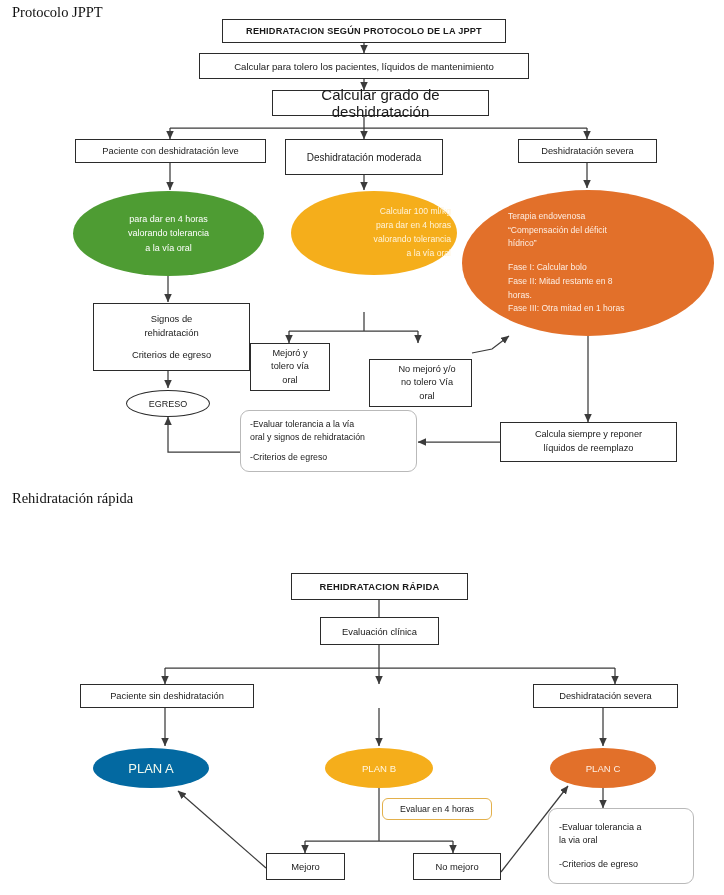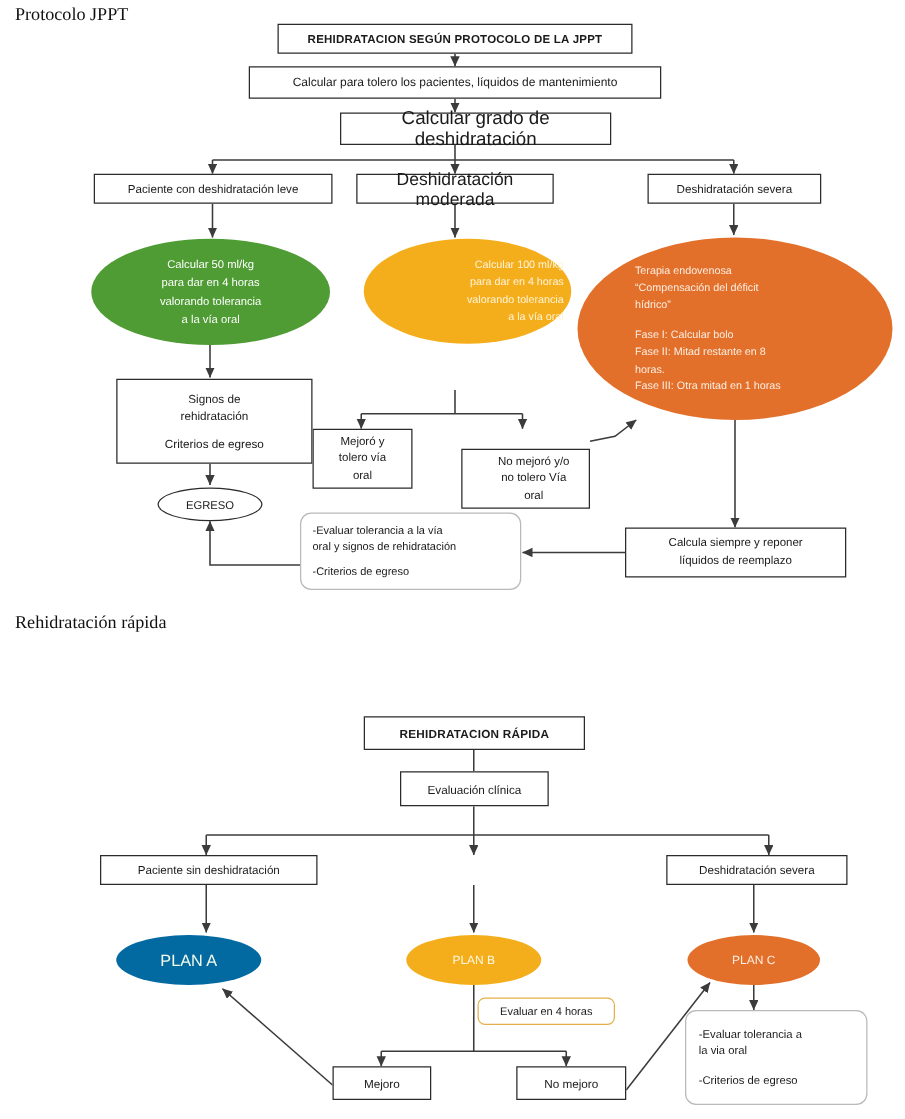--- a/index.html
+++ b/index.html
@@ -167,27 +167,26 @@
   <div class="section-title" style="left:12px; top:4px;">Protocolo JPPT</div>
 
   <div class="node rect rect-title" style="left:222px; top:19px; width:284px; height:24px; font-size:9.2px;">REHIDRATACION SEGÚN PROTOCOLO DE LA JPPT</div>
 
   <div class="node rect" style="left:199px; top:53px; width:330px; height:26px; font-size:9.6px;">Calcular para tolero los pacientes, líquidos de mantenimiento</div>
 
   <div class="node rect" style="left:256px; top:90px; width:217px; height:26px; font-size:15px;margin-left:16px;">Calcular grado de deshidratación</div>
 
   <div class="node rect" style="left:75px; top:139px; width:191px; height:24px; font-size:9.3px;">Paciente con deshidratación leve</div>
 
-  <div class="node rect" style="left:285px; top:139px; width:158px; height:24px; font-size:14px;">Deshidratación  moderada</div>
+  <div class="node rect" style="left:285px; top:139px; width:158px; height:36px; font-size:10px;">Deshidratación  moderada</div>
 
   <div class="node rect" style="left:518px; top:139px; width:139px; height:24px; font-size:9.3px;">Deshidratación severa</div>
 
   <div class="node ellipse" style="left:73px; top:191px; width:191px; height:85px; background:#4E9C33;">
     <div class="ell-text" style="font-size:9px; line-height:1.62;">
-      <div class="ln">Calcular 50 ml/kg</div>
       <div class="ln">para dar en 4 horas</div>
       <div class="ln">valorando tolerancia</div>
       <div class="ln">a la vía oral</div>
     </div>
   </div>
 
   <div class="node ellipse" style="left:291px; top:191px; width:166px; height:84px; background:#F5AE1B;text-align:right;">
     <div class="ell-text" style="font-size:8.6px; line-height:1.62; color:#FFF3D8;">
       <div class="ln">Calcular 100 ml/kg</div>
       <div class="ln">para dar en 4 horas</div>

